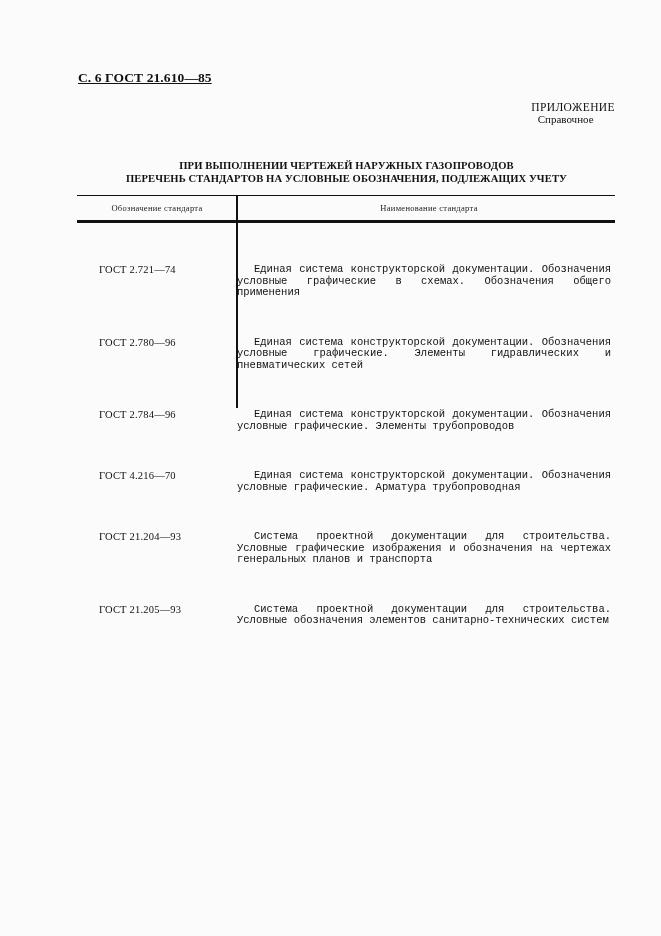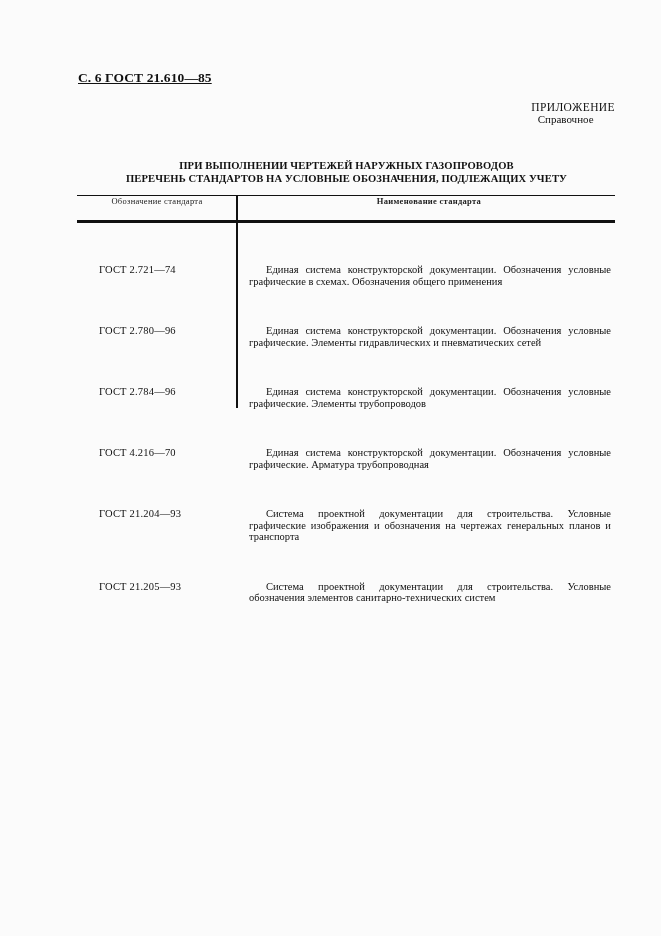--- a/index.html
+++ b/index.html
@@ -24,35 +24,35 @@
   .title {
     position: absolute; left: 78px; width: 537px; top: 160px;
     text-align: center; font-weight: bold; font-size: 10.6px; line-height: 12.5px;
     letter-spacing: 0.1px;
   }
   .tbl {
     position: absolute; left: 77px; top: 195px; width: 538px;
   }
   .rule-top { height: 1px; background: #111; }
   .rule-head { height: 3px; background: #111; }
-  .head-row { display: flex; height: 24px; }
+  .head-row { display: flex; height: 24px; align-items: center; }
   .col1 { width: 160px; flex: none; }
   .col2 { flex: 1; }
   .vline {
     position: absolute; left: 159px; top: 0; width: 2px; height: 213px; background: #111;
   }
   .th {
     font-size: 8.5px; text-align: center; color: #222; letter-spacing: 0.3px;
   }
-  .th.col2 { padding-left: 6px; font-weight: bold; }
+  .th.col2 { padding-left: 6px; }
   .body-rows { padding-top: 3px; }
   .row { display: flex; font-size: 10.5px; line-height: 11.5px; margin-bottom: 5.5px; margin-top: 38px; }
   .row .col1 { padding-left: 22px; box-sizing: border-box; letter-spacing: 0.2px; }
   .row .col2 {
-    padding-left: 12px; padding-right: 4px; text-align: justify; text-indent: 17px;
+    padding-left: 0; padding-right: 4px; text-align: justify; text-indent: 17px; font-family: Liberation Mono, monospace;
   }
 </style>
 </head>
 <body>
 
 <div class="page-header">С. 6 ГОСТ 21.610—85</div>
 
 <div class="appendix">
   <span class="a1">ПРИЛОЖЕНИЕ</span><br>
   <span class="a2">Справочное</span>

